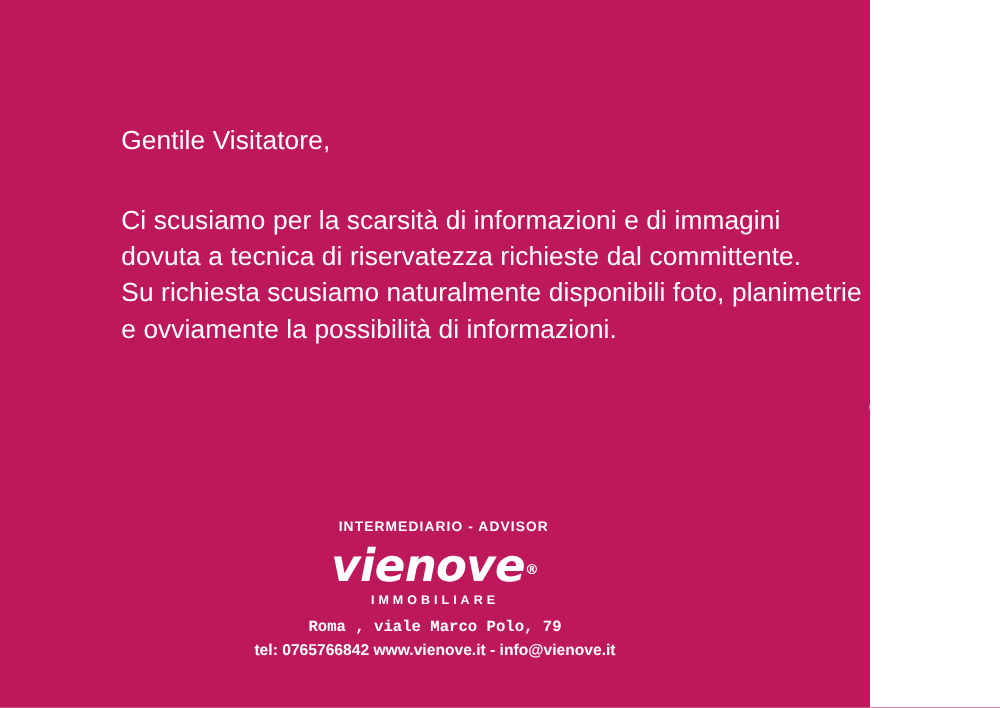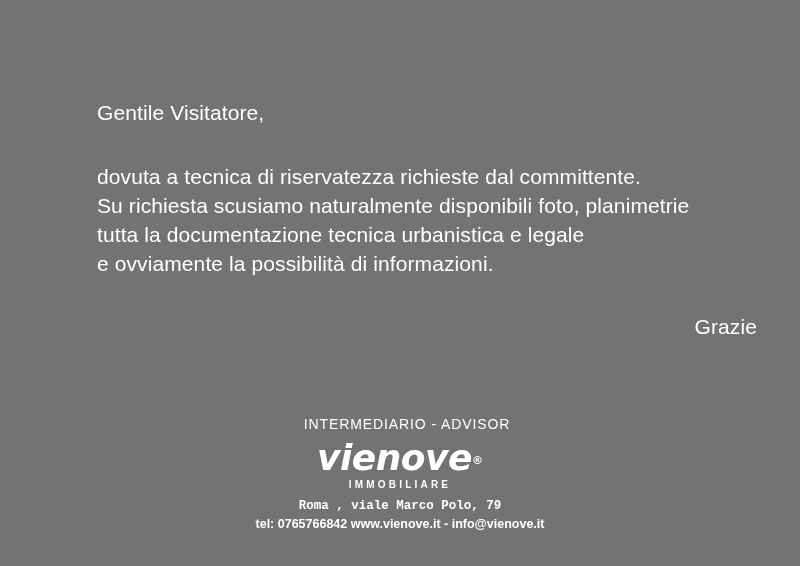--- a/index.html
+++ b/index.html
@@ -8,23 +8,23 @@
   }
   body {
     width: 800px;
     height: 566px;
     background: #ffffff;
     font-family: "Liberation Sans", sans-serif;
     overflow: hidden;
   }
   .slide {
     position: relative;
-    width: 800px;
+    width: 696px;
     height: 566px;
-    background: #737373;
+    background: #be185d;
     box-sizing: border-box;
   }
   .message {
     position: absolute;
     left: 97px;
     top: 98px;
     width: 660px;
     color: #ffffff;
     font-size: 21px;
     line-height: 29px;
@@ -47,23 +47,23 @@
   }
   .footer {
     position: absolute;
     left: 0;
     right: 0;
     top: 416px;
     text-align: center;
     color: #ffffff;
   }
   .advisor-label {
-    font-size: 14px;
+    font-size: 11px;
     letter-spacing: 0.9px;
-    font-weight: 400;
+    font-weight: 700;
     margin-bottom: 8px;
     padding-left: 14px;
   }
   .logo {
     display: inline-block;
     line-height: 1;
     margin: 0 0 2px 0;
   }
   .logo-word {
     font-family: "DejaVu Sans", sans-serif;
@@ -101,23 +101,23 @@
   }
 </style>
 </head>
 <body>
 
 <div class="slide">
 
   <div class="message">
     <p class="greeting">Gentile Visitatore,</p>
     <p class="body-block">
+      <span class="line">Ci scusiamo per la scarsità di informazioni e di immagini</span>
       <span class="line">dovuta a tecnica di riservatezza richieste dal committente.</span>
       <span class="line">Su richiesta scusiamo naturalmente disponibili foto, planimetrie</span>
-      <span class="line">tutta la documentazione tecnica urbanistica e legale</span>
       <span class="line">e ovviamente la possibilità di informazioni.</span>
     </p>
     <p class="thanks">Grazie</p>
   </div>
 
   <div class="footer">
     <div class="advisor-label">INTERMEDIARIO - ADVISOR</div>
     <div class="logo">
       <span class="logo-word">vienove</span><span class="logo-word logo-reg">®</span>
     </div>

